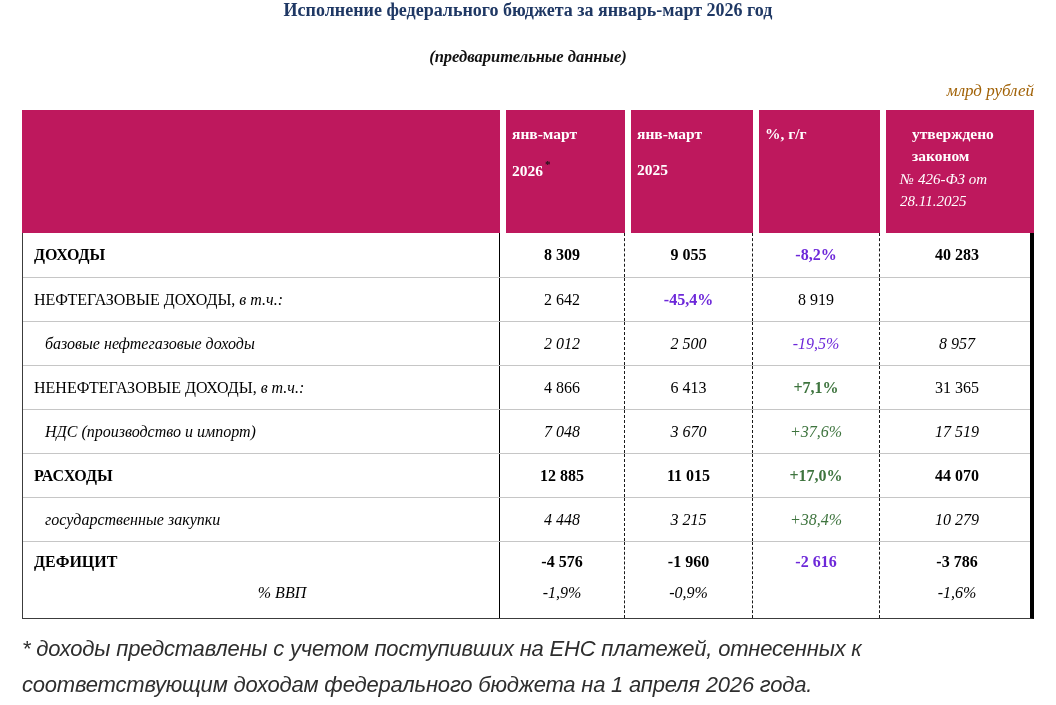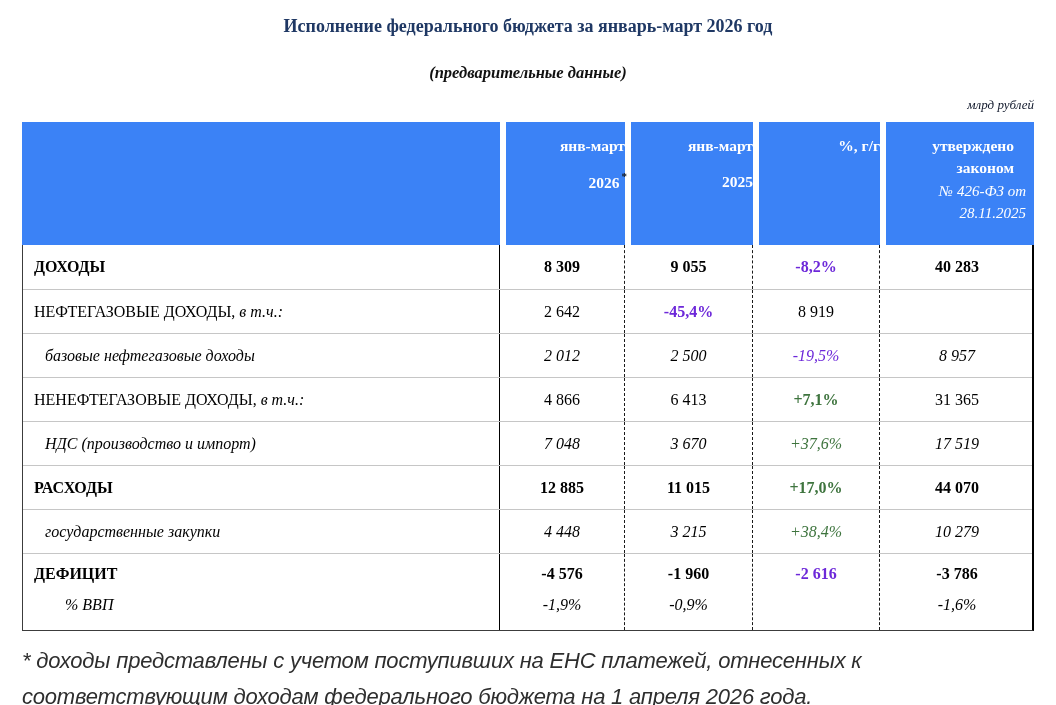--- a/index.html
+++ b/index.html
@@ -4,79 +4,79 @@
 <style>
   * { margin:0; padding:0; box-sizing:border-box; }
   html,body { background:#fff; }
   body {
     width:1056px; height:705px; overflow:hidden;
     font-family:"Liberation Serif", serif; color:#000;
   }
   .page { position:relative; width:1056px; height:705px; }
 
   .page-title {
-    margin-top:16px; text-align:center;
+    margin-top:0; text-align:center;
     font-size:18px; font-weight:bold; color:#1f3864;
   }
   .page-subtitle {
     margin-top:26px; text-align:center;
     font-size:16.5px; font-style:italic; font-weight:600; color:#111;
   }
   .unit-label {
     margin:14px 22px 0 3px; text-align:right;
-    font-size:13px; font-style:italic; color:#0f172a;
+    font-size:17px; font-style:italic; color:#a16207;
   }
 
   .budget-table { margin:9px 0 0 22px; width:1012px; }
 
   
   .thead {
     display:grid; grid-template-columns:478px 125px 128px 127px 154px;
     height:123px;
   }
   .hc {
-    background:#3b82f6; color:#fff;
-    font-weight:bold; font-size:15.5px; text-align:right;
-    padding-top:13px; line-height:1.45;
+    background:#be185d; color:#fff;
+    font-weight:bold; font-size:15.5px; text-align:left;
+    padding-top:13px; line-height:1.45;padding-left:6px;
   }
   .hc + .hc { border-left:6px solid #fff; }
   .hc .yline { display:block; }
   .hc .yline2 { display:block; margin-top:14px; }
   .hc sup { color:#141414; font-size:11px; position:relative; top:-2px; left:2px; }
   .hc .law {
     display:block; font-weight:normal; font-style:italic;
     font-size:15px; margin-top:0; line-height:1.5; padding:0 8px;
   }
   .hc5-top { display:block; padding:0 20px; }
 
   
   .tbody {
     border-left:1px solid #3c3c3c;
-    border-right:2px solid #000000;
+    border-right:4px solid #000000;
     border-bottom:1px solid #3c3c3c;
   }
   .trow {
     display:grid; grid-template-columns:477px 125px 128px 127px 154px;
     min-height:44px;
   }
   .trow + .trow { border-top:1px solid #c6c6c6; }
   .trow .c {
     display:flex; flex-direction:column; justify-content:center;
     font-size:16px;
   }
   .trow .c:nth-child(1) { border-right:1px solid #000; }
   .trow .c:nth-child(2),
   .trow .c:nth-child(3),
   .trow .c:nth-child(4) { border-right:1px dashed #1a1a1a; }
   .c-label { text-align:left; }
   .c-val   { text-align:center; }
 
   .tall { min-height:77px; }
   .tall .c { justify-content:flex-start; padding-top:11px; }
-  .tall .line2 { margin-top:13px; }
+  .tall .line2 { margin-top:13px;text-align:center; }
 
   .indent-0 .lbl:first-child { padding-left:11px; }
   .indent-1 .lbl:first-child { padding-left:22px; }
   .lbl.line2.indent-2 { padding-left:42px; }
 
   .t-bold    { font-weight:bold; }
   .t-regular { font-weight:normal; }
   .t-italic  { font-style:italic; font-weight:normal; }
   .clr-red   { color:#6d28d9;text-align:center; }
   .clr-green { color:#3e743e; }

